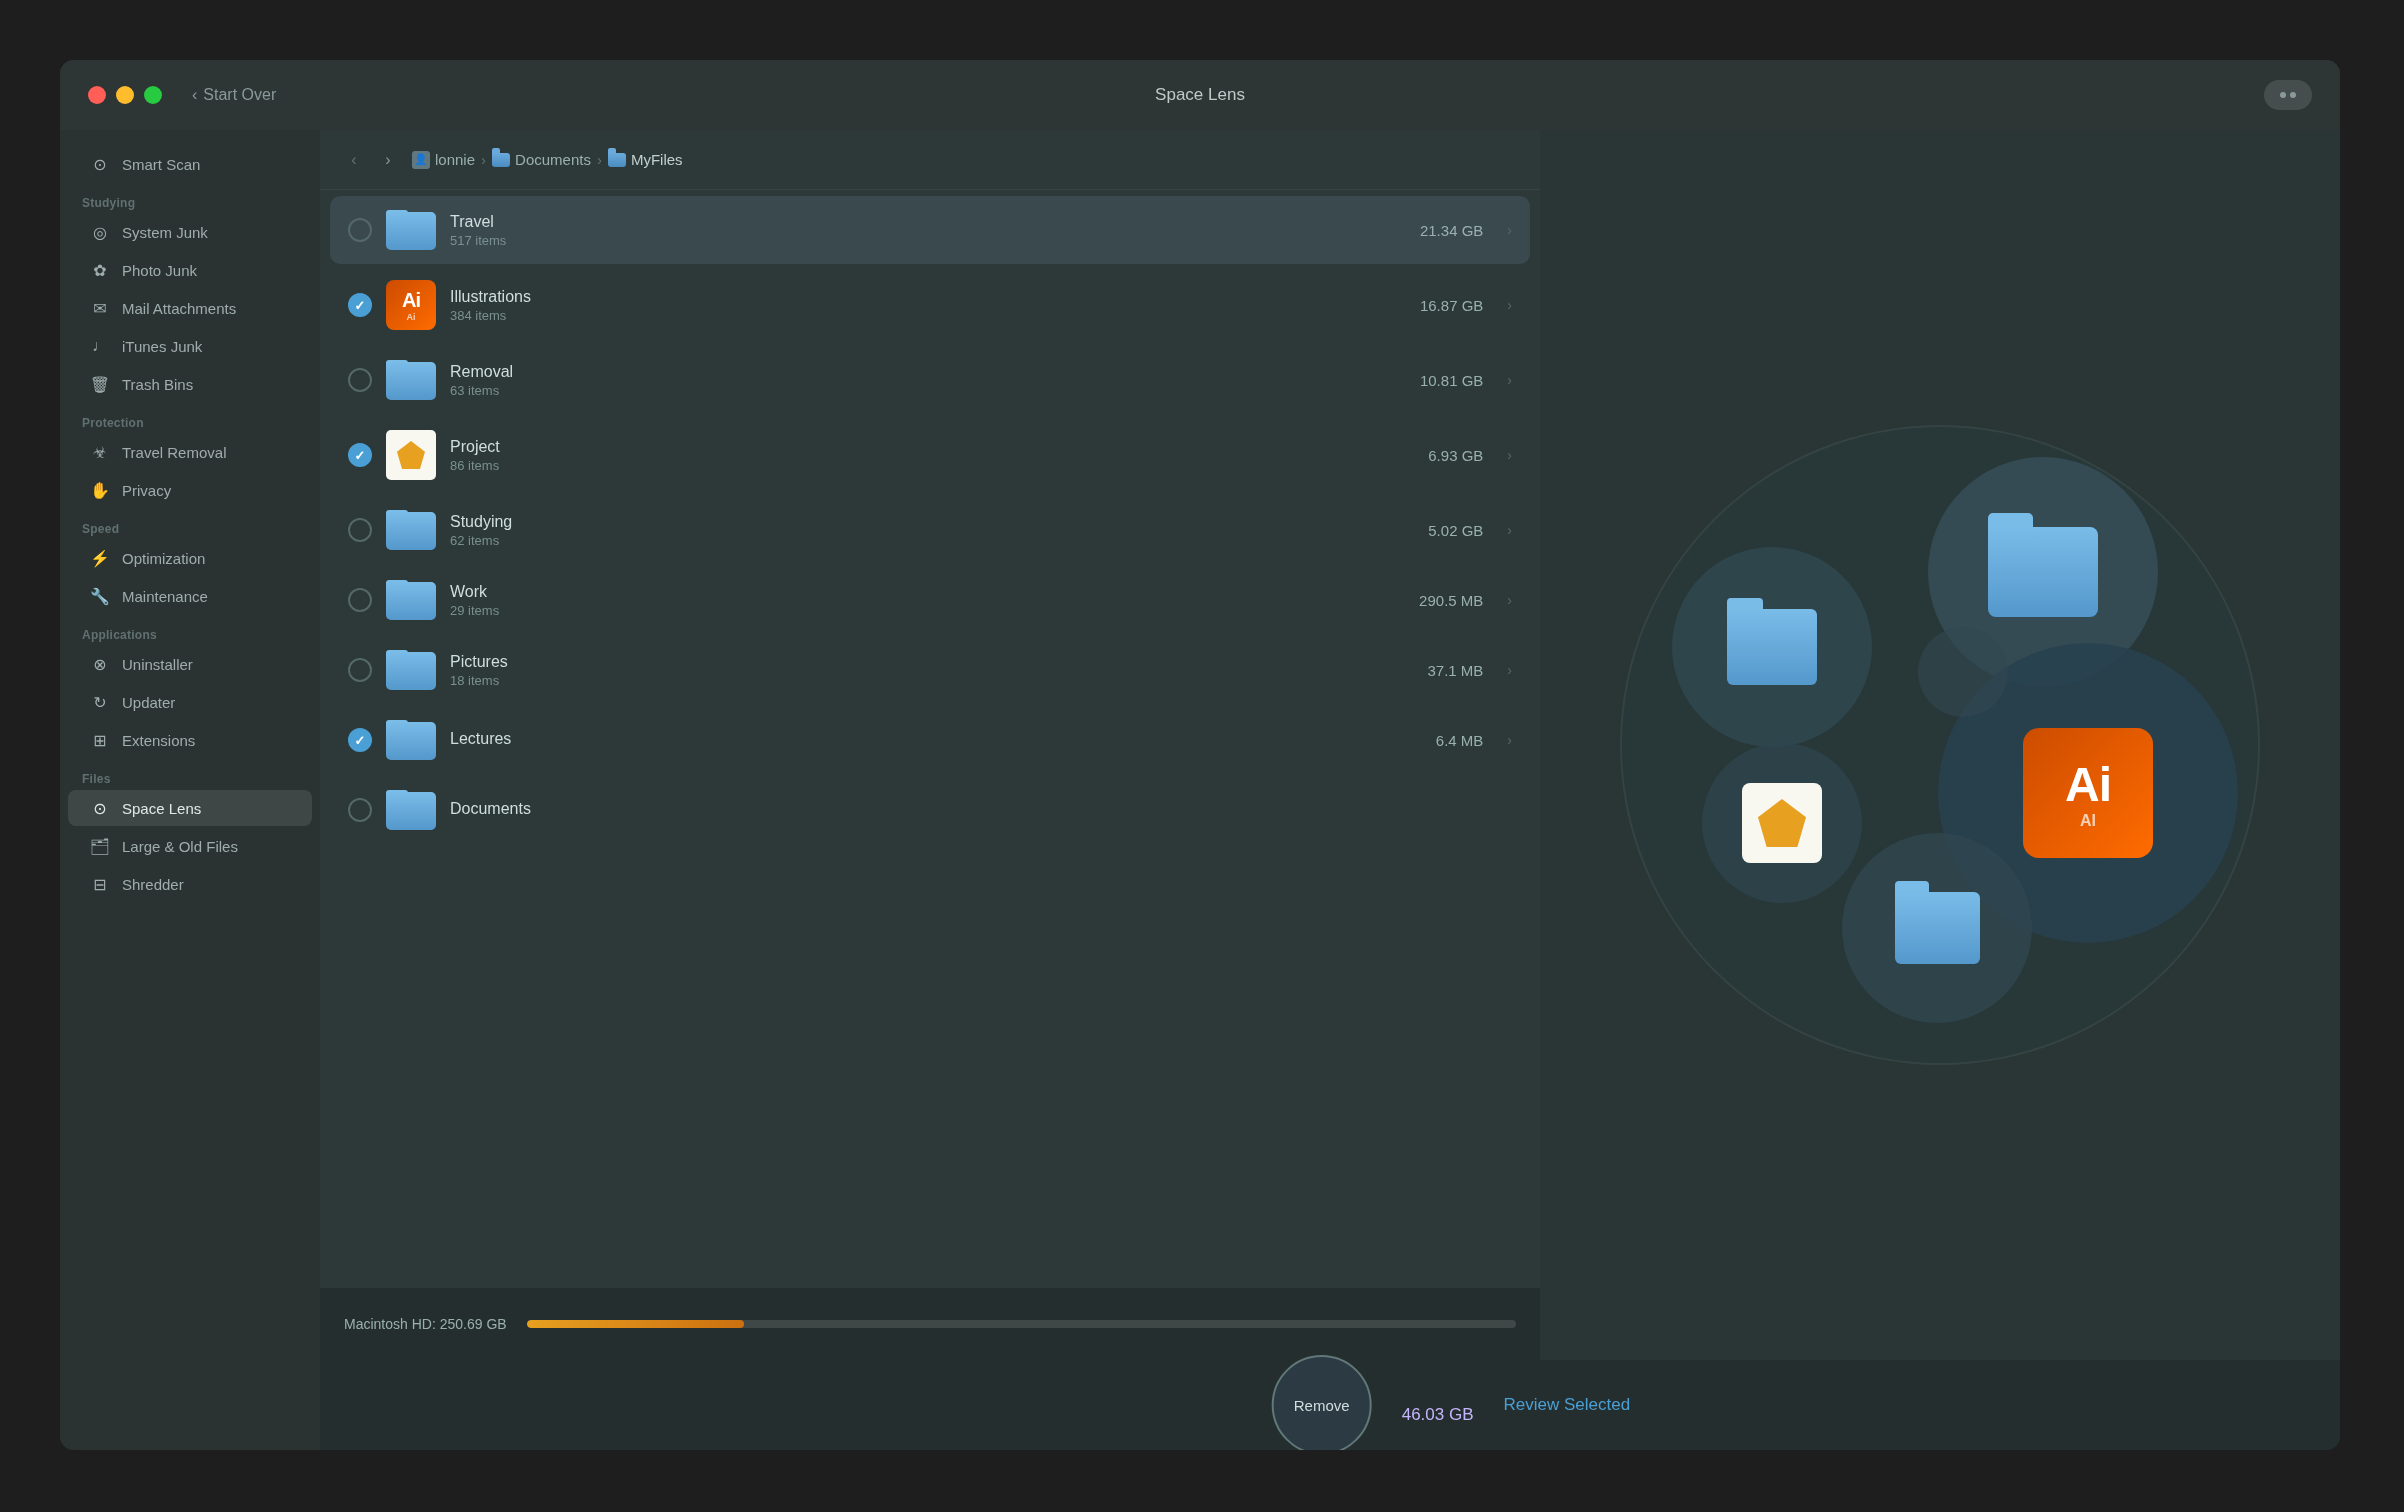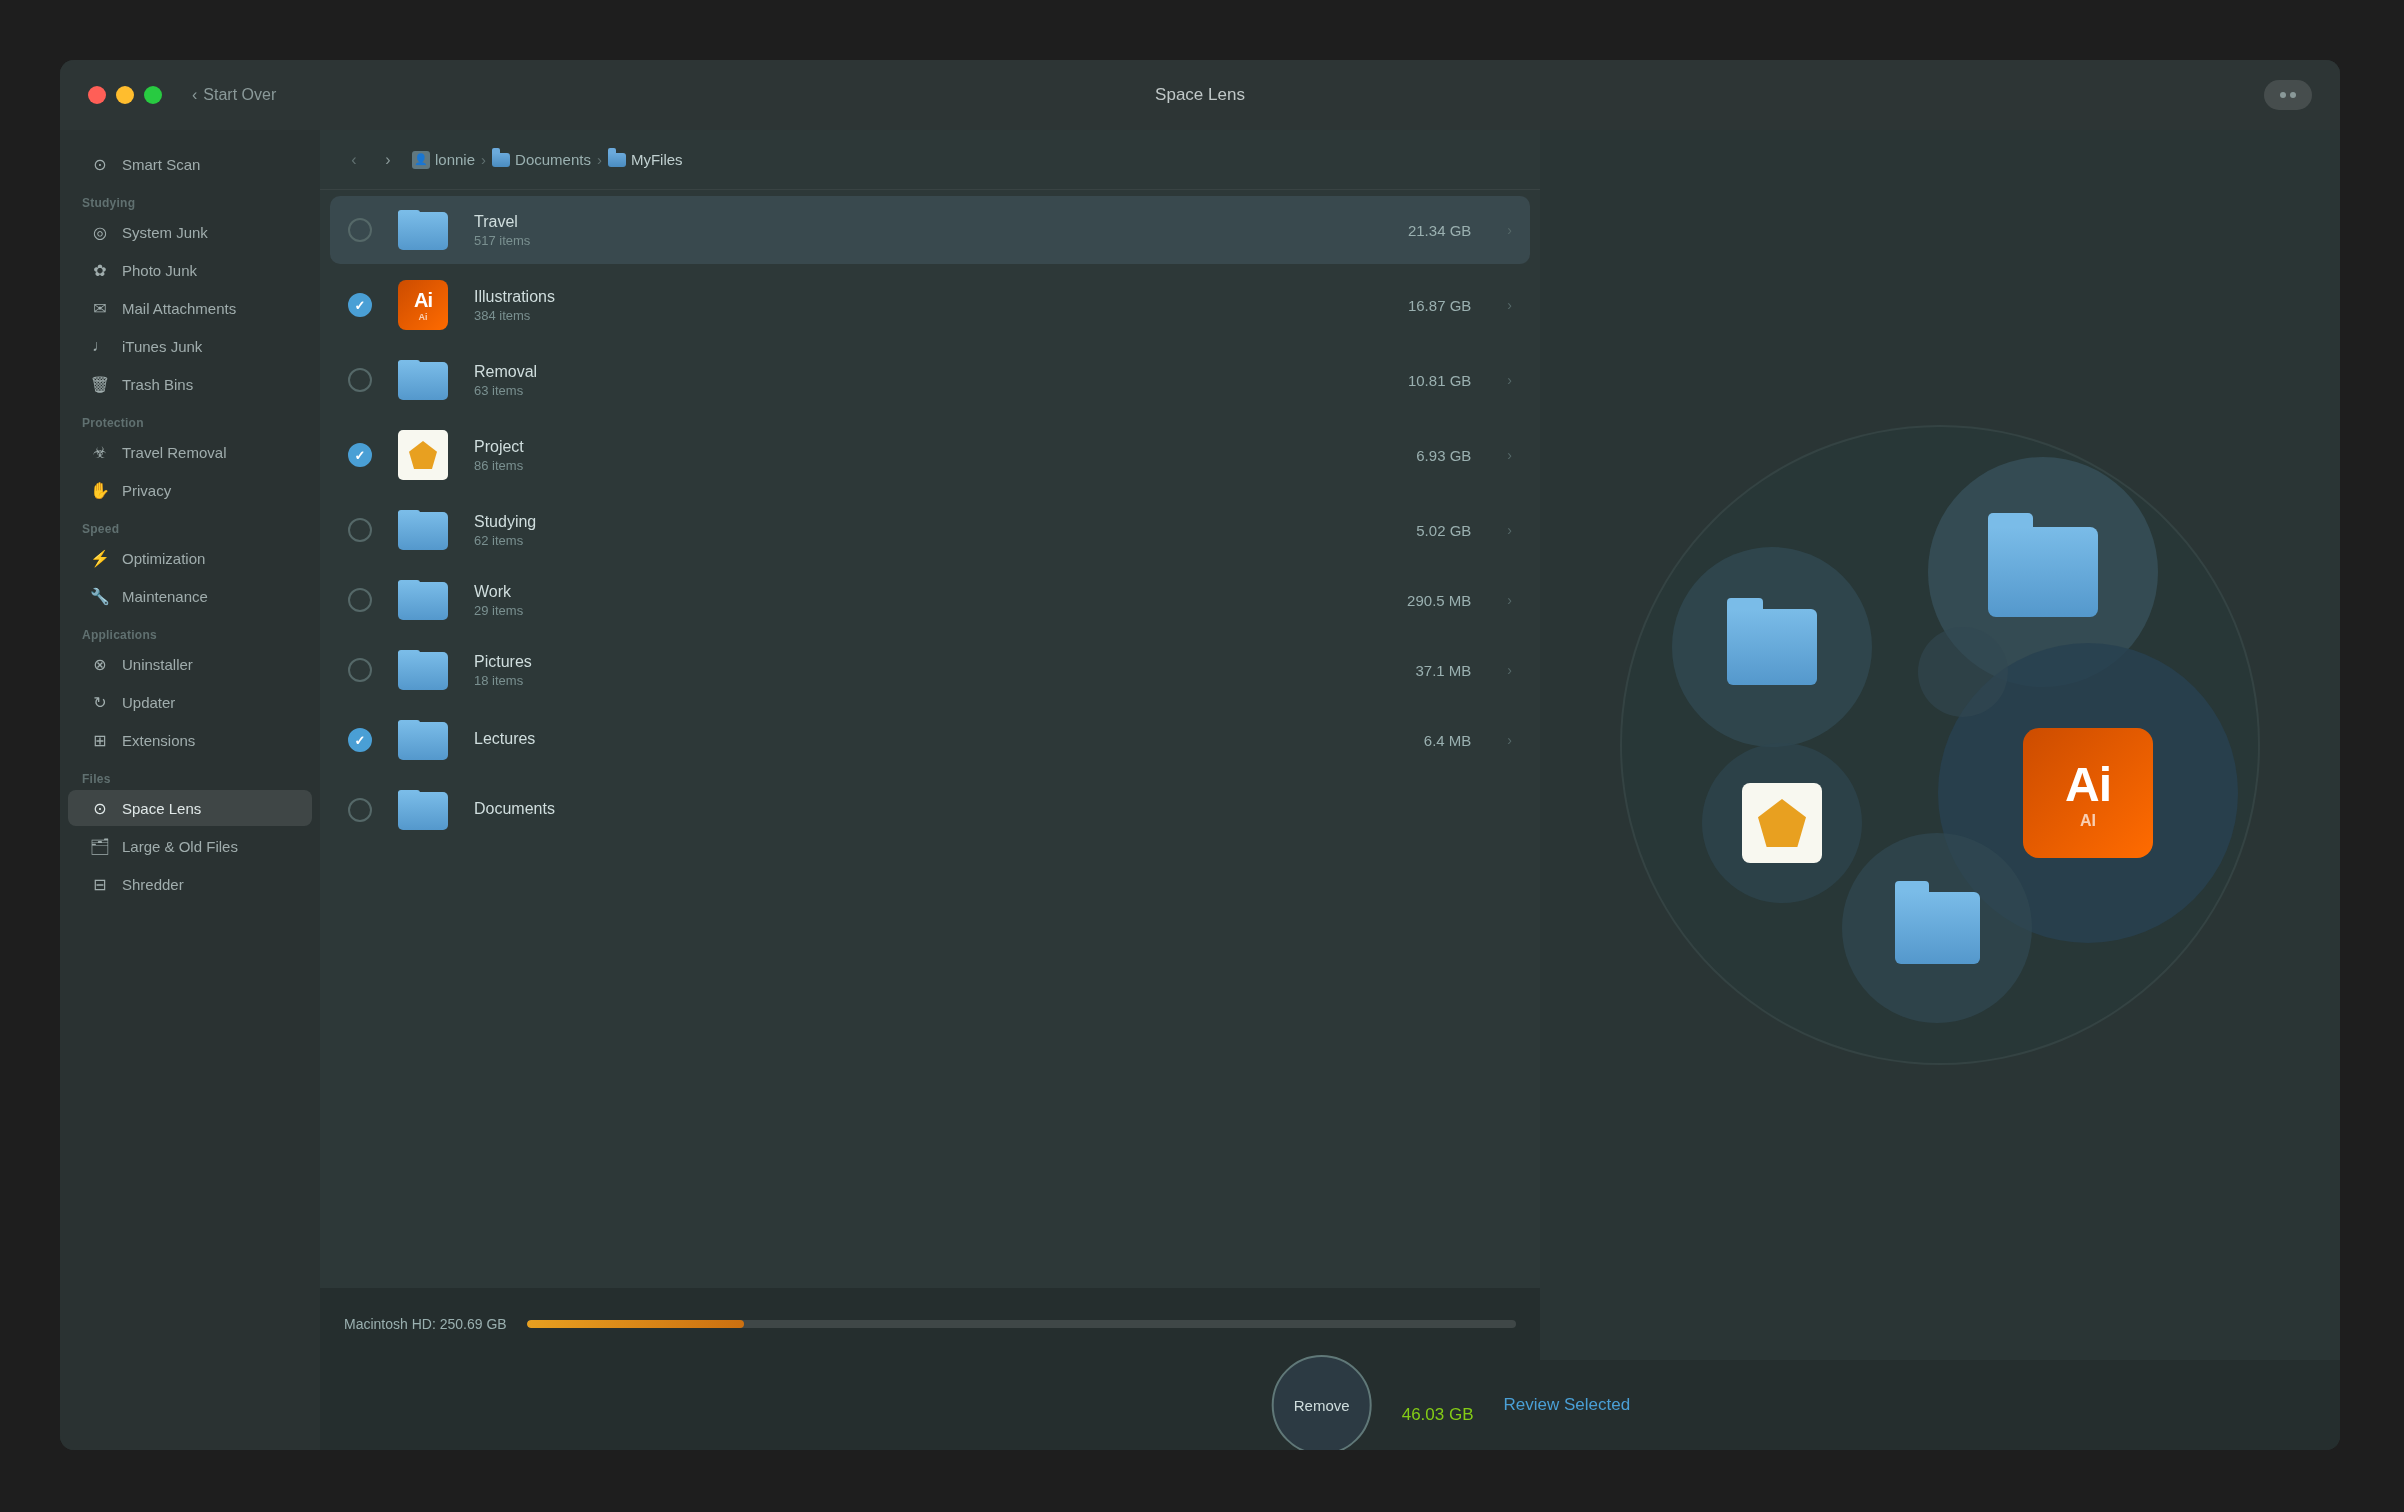--- a/index.html
+++ b/index.html
@@ -255,21 +255,21 @@
       padding: 6px 10px;
     }
 
     .file-list::-webkit-scrollbar { width: 6px; }
     .file-list::-webkit-scrollbar-track { background: transparent; }
     .file-list::-webkit-scrollbar-thumb { background: rgba(255,255,255,0.15); border-radius: 3px; }
 
     .file-row {
       display: flex;
       align-items: center;
-      gap: 26px;
+      gap: 14px;
       padding: 14px 18px;
       border-radius: 10px;
       cursor: pointer;
       margin-bottom: 2px;
     }
 
     .file-row.selected-highlight {
       background: rgba(70,90,100,0.5);
     }
 
@@ -613,21 +613,21 @@
       justify-content: center;
       color: #d0dede;
       font-size: 15px;
       font-weight: 500;
       cursor: pointer;
       position: relative;
       text-align: center;
     }
 
     .selected-size {
-      color: #84cc16;
+      color: #c4b5fd;
       font-size: 17px;
       margin-top: 20px;
     }
 
     .review-btn {
       color: #4a9fd5;
       font-size: 17px;
       cursor: pointer;
       font-weight: 500;
     }

